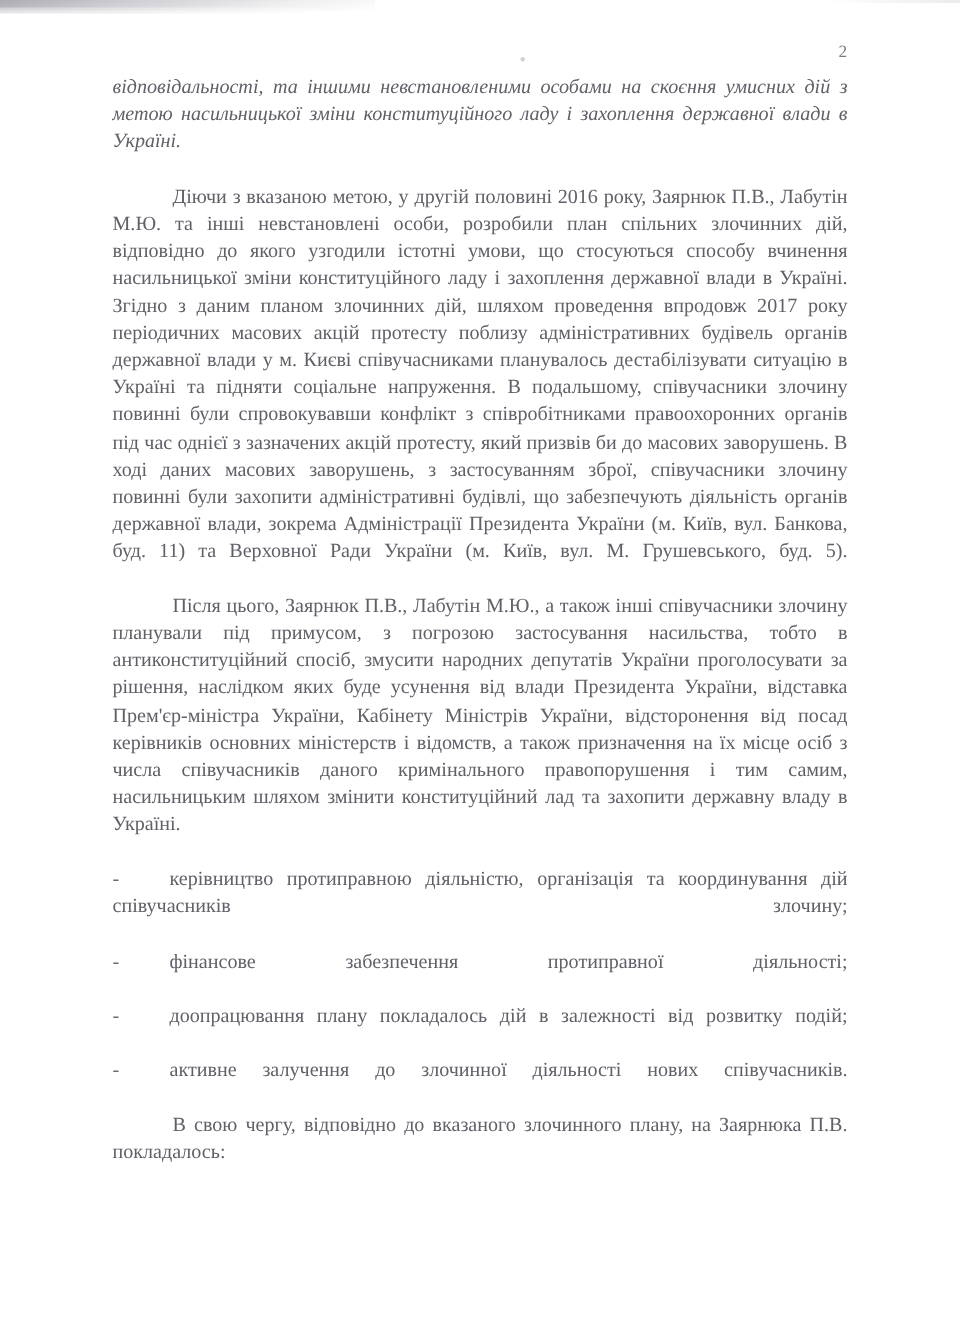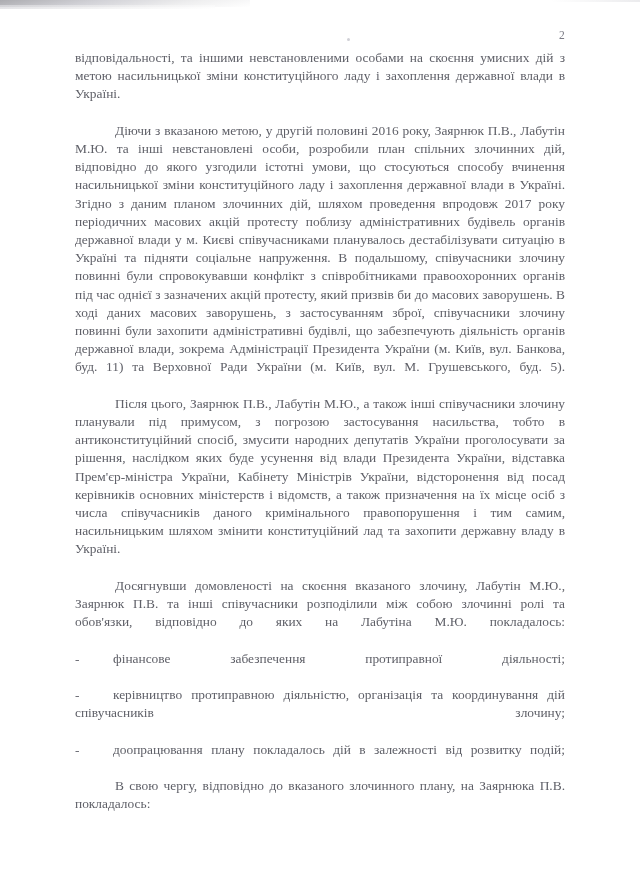--- a/index.html
+++ b/index.html
@@ -96,20 +96,21 @@
   }
 
   p.para {
     margin: 0;
     text-indent: 40px;
     text-align: justify;
     hyphens: none;
   }
   p.para.noindent {
     text-indent: 0;
+    font-style: italic;
   }
 
   
   p.dash-item {
     margin: 0;
     text-align: justify;
     text-indent: 0;
     padding-left: 0;
   }
   p.dash-item .dash {
@@ -137,20 +138,20 @@
 
   <div class="header">
     <div class="speck"></div>
     <div class="page-number">2</div>
   </div>
 
   <div class="body-text" id="body-text">
       <p class="para noindent">відповідальності, та іншими невстановленими особами на скоєння умисних дій з метою насильницької зміни конституційного ладу і захоплення державної влади в Україні.</p>
       <p class="para">Діючи з вказаною метою, у другій половині 2016 року, Заярнюк П.В., Лабутін М.Ю. та інші невстановлені особи, розробили план спільних злочинних дій, відповідно до якого узгодили істотні умови, що стосуються способу вчинення насильницької зміни конституційного ладу і захоплення державної влади в Україні. Згідно з даним планом злочинних дій, шляхом проведення впродовж 2017 року періодичних масових акцій протесту поблизу адміністративних будівель органів державної влади у м. Києві співучасниками планувалось дестабілізувати ситуацію в Україні та підняти соціальне напруження. В подальшому, співучасники злочину повинні були спровокувавши конфлікт з співробітниками правоохоронних органів під час однієї з зазначених акцій протесту, який призвів би до масових заворушень. В ході даних масових заворушень, з застосуванням зброї, співучасники злочину повинні були захопити адміністративні будівлі, що забезпечують діяльність органів державної влади, зокрема Адміністрації Президента України (м. Київ, вул. Банкова, буд. 11) та Верховної Ради України (м. Київ, вул. М. Грушевського, буд. 5).</p>
       <p class="para">Після цього, Заярнюк П.В., Лабутін М.Ю.,  а також інші співучасники злочину планували під примусом, з погрозою застосування насильства, тобто в антиконституційний спосіб, змусити народних депутатів України проголосувати за рішення, наслідком яких буде усунення від влади Президента України, відставка Прем'єр-міністра України, Кабінету Міністрів України, відсторонення від посад керівників основних міністерств і відомств, а також призначення на їх місце осіб з числа співучасників даного кримінального правопорушення і тим самим, насильницьким шляхом змінити конституційний лад та захопити державну владу в Україні.</p>
-      <p class="para">Досягнувши домовленості на скоєння вказаного злочину, Лабутін М.Ю., Заярнюк П.В. та інші співучасники  розподілили між собою злочинні ролі та обов'язки, відповідно до яких на Лабутіна М.Ю. покладалось:</p>
+      <p class="dash-item"><span class="dash">-</span><span>керівництво протиправною діяльністю, організація та координування дій співучасників злочину;</span></p>
       <p class="dash-item"><span class="dash">-</span><span>фінансове забезпечення протиправної діяльності;</span></p>
-      <p class="dash-item"><span class="dash">-</span><span>керівництво протиправною діяльністю, організація та координування дій співучасників злочину;</span></p>
       <p class="dash-item"><span class="dash">-</span><span>доопрацювання плану покладалось дій в залежності від розвитку подій;</span></p>
+      <p class="dash-item"><span class="dash">-</span><span>активне залучення до злочинної діяльності нових співучасників.</span></p>
       <p class="para">В свою чергу, відповідно до вказаного злочинного плану, на Заярнюка П.В. покладалось:</p>
     </div>
 
 </div>
 
 </body></html>

